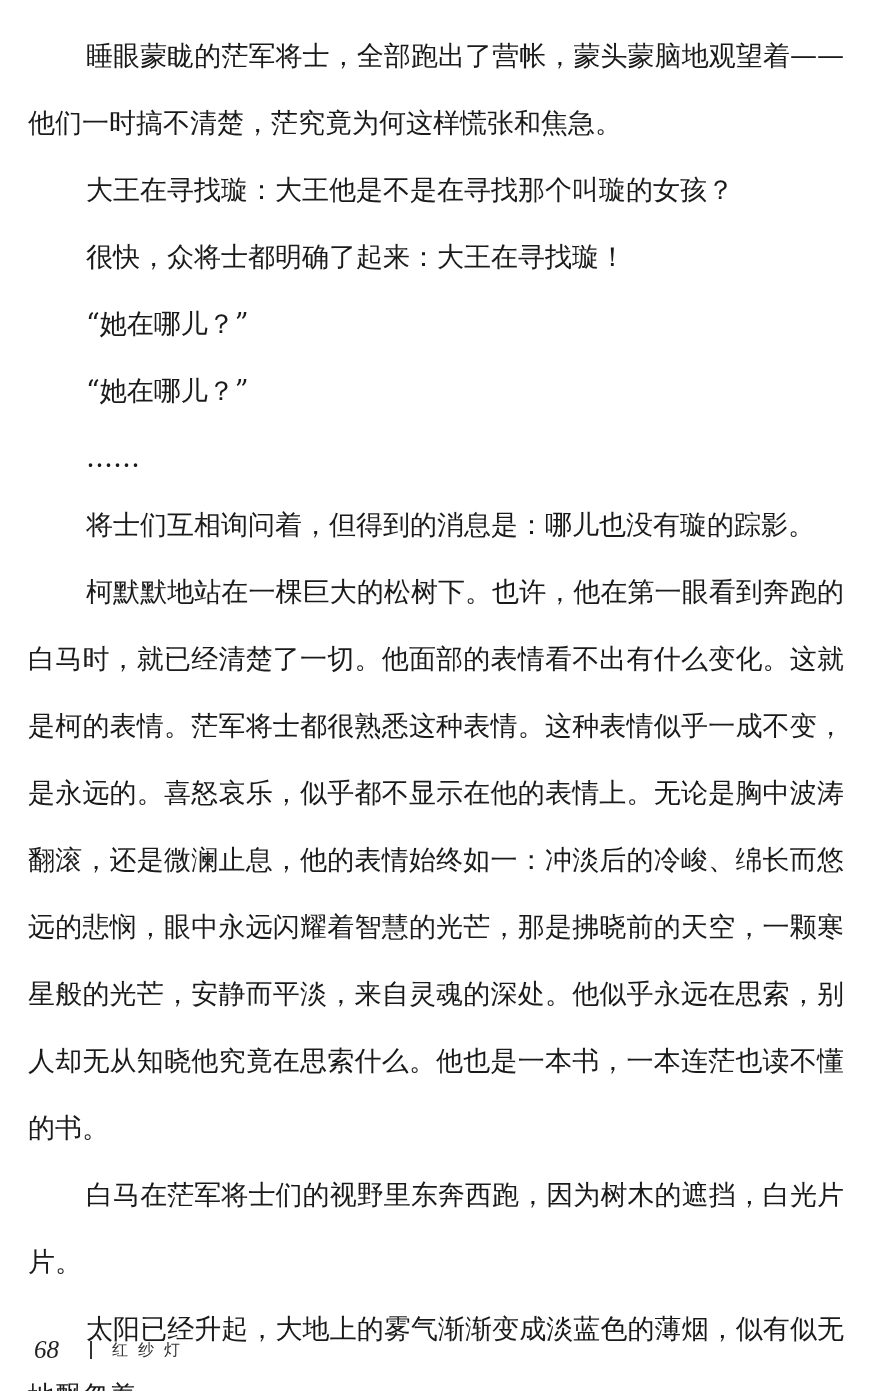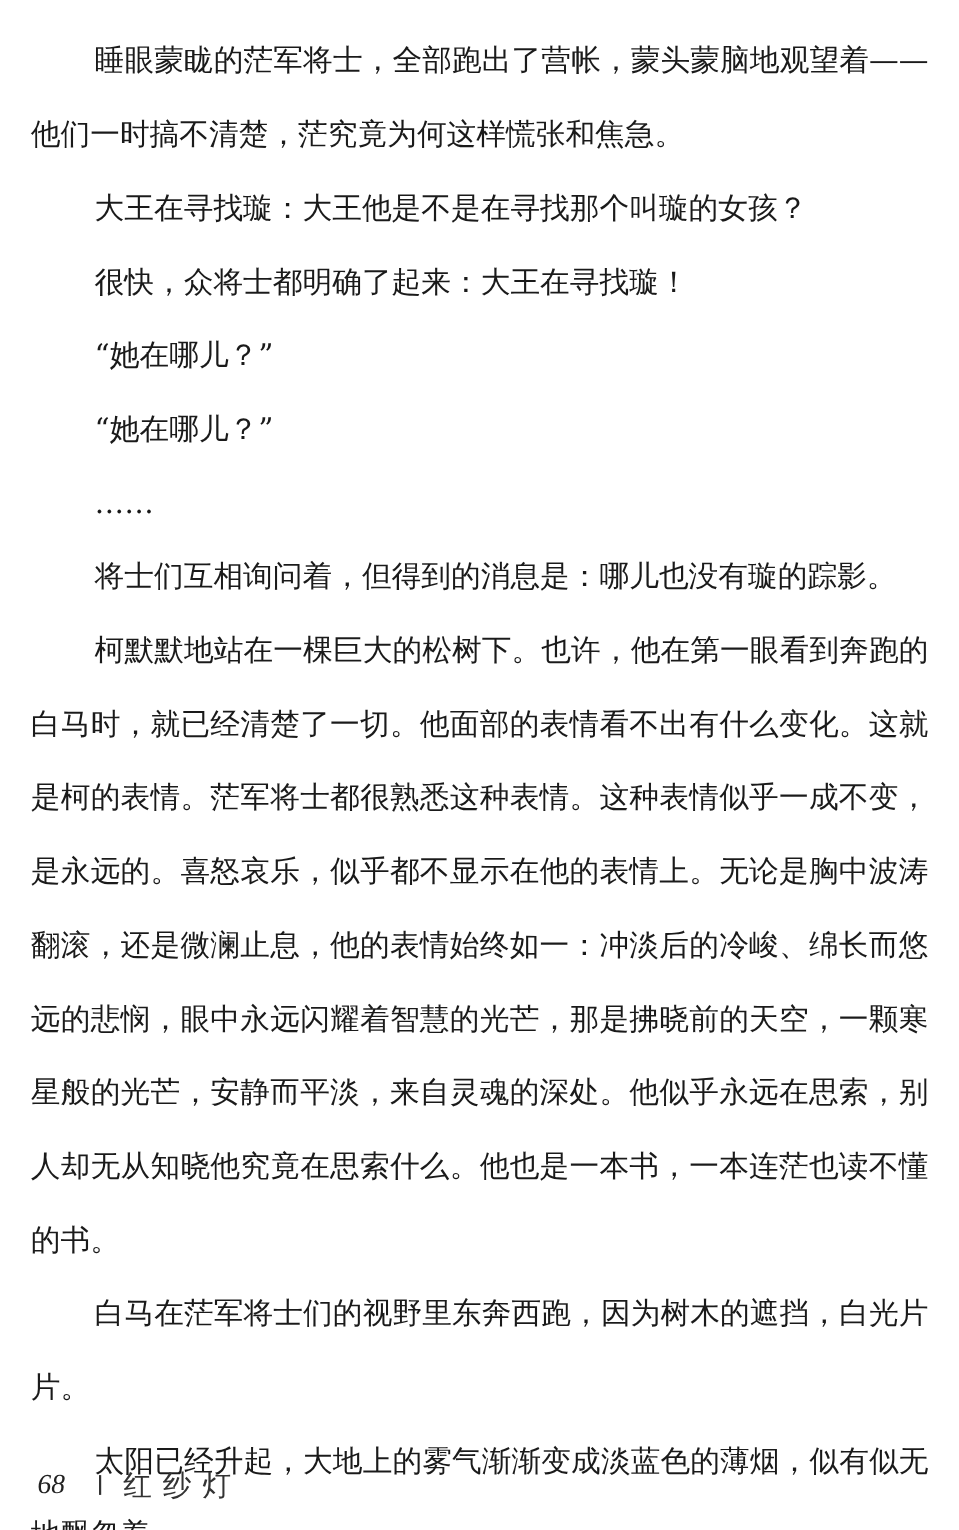--- a/index.html
+++ b/index.html
@@ -19,21 +19,21 @@
     color: #222;
   }
   .page-number {
     font-family: "Liberation Serif", serif; font-style: italic;
     font-size: 25px; width: 56px;
   }
   .divider {
     width: 2px; height: 18px; background: #333; margin-right: 20px; margin-left: 0;
   }
   .book-title {
-    font-family: "DejaVu Sans", sans-serif; font-size: 26px; letter-spacing: 10px; color: #333;
+    font-family: "DejaVu Sans", sans-serif; font-size: 16px; letter-spacing: 10px; color: #333;
   }
 </style>
 </head>
 <body>
 
 <div class="page">
   <p class="indent">睡眼蒙眬的茫军将士，全部跑出了营帐，蒙头蒙脑地观望着——他们一时搞不清楚，茫究竟为何这样慌张和焦急。</p>
   <p class="indent">大王在寻找璇：大王他是不是在寻找那个叫璇的女孩？</p>
   <p class="indent">很快，众将士都明确了起来：大王在寻找璇！</p>
   <p class="indent">“她在哪儿？”</p>

